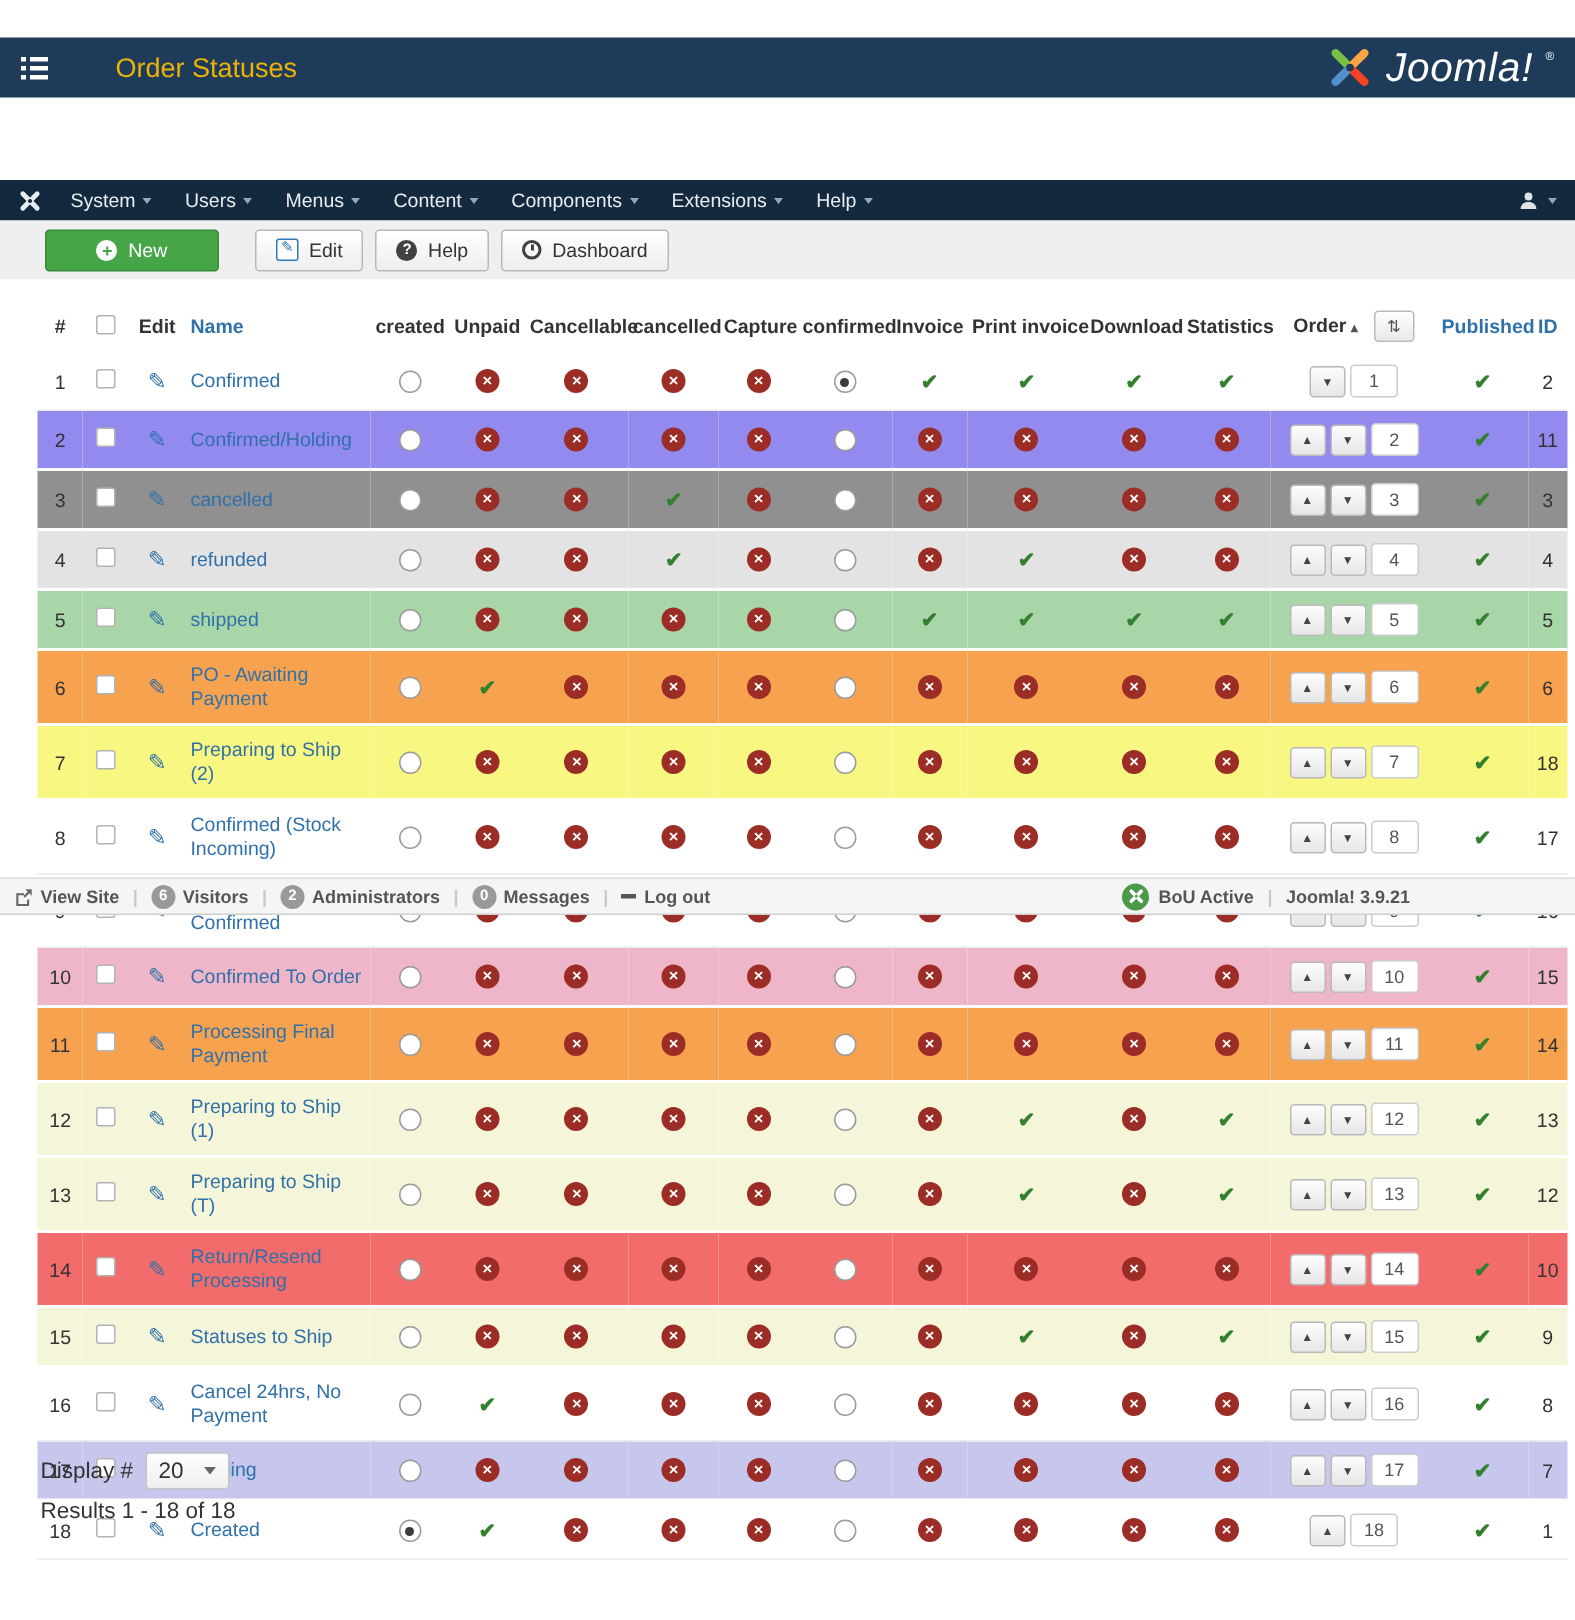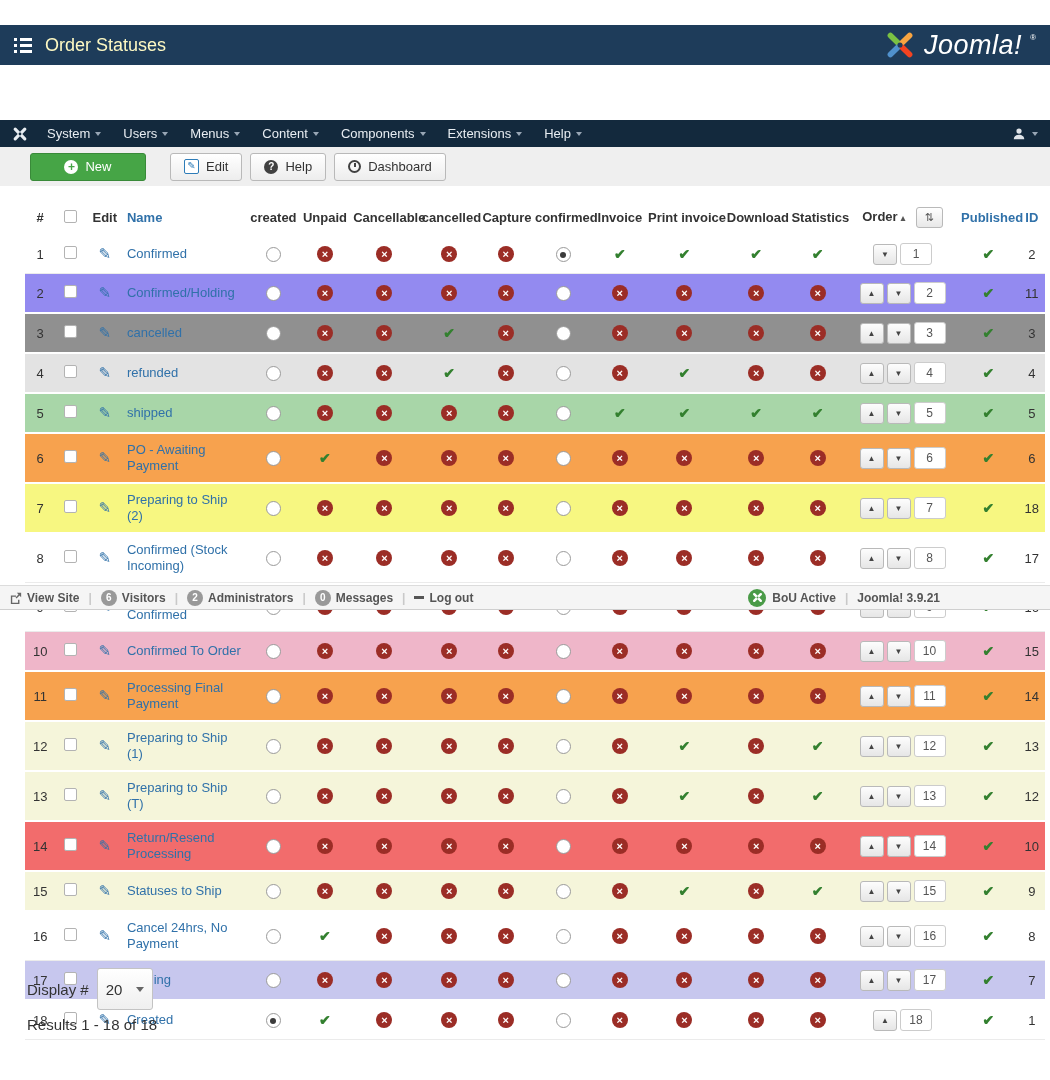--- a/index.html
+++ b/index.html
@@ -5,21 +5,21 @@
   html,body{margin:0;padding:0;}
   body{width:1050px;height:1080px;position:relative;background:#fff;overflow:hidden;
        font-family:"Liberation Sans",sans-serif;color:#333;}
 
   
   .titlebar{position:absolute;top:25px;left:0;right:0;height:40px;background:#1e3c5a;
             display:flex;align-items:center;padding:0 14px;box-sizing:border-box;}
   .list-icon{display:flex;flex-direction:column;gap:3px;margin-right:13px;}
   .list-icon i{display:block;height:3px;width:18px;
                background:linear-gradient(90deg,#fff 0 3px,rgba(0,0,0,0) 3px 6px,#fff 6px 18px);}
-  .page-title{font-size:18px;color:#fef9c3;}
+  .page-title{font-size:18px;color:#eab308;margin-left:32px;}
   .logo{margin-left:auto;display:flex;align-items:center;gap:8px;font-style:italic;}
   .logo-text{font-size:27px;color:#fff;letter-spacing:.5px;}
   .logo-reg{color:#fff;font-size:8px;align-self:flex-start;margin-top:4px;}
 
   
   .menubar{position:absolute;top:120px;left:0;right:0;height:27px;background:#13293d;
            display:flex;align-items:center;padding:0 12px;box-sizing:border-box;
            font-size:13px;color:#e8edf2;}
   .menubar-logo{display:inline-flex;margin-right:8px;}
   .menu-items{display:flex;align-items:center;}
@@ -89,21 +89,21 @@
   .badge{width:16px;height:16px;border-radius:50%;background:#999;color:#fff;font-size:10px;
          display:inline-flex;align-items:center;justify-content:center;}
   .logout-dash{width:10px;height:3px;background:#555;display:inline-block;}
   .sb-right{margin-left:auto;display:flex;align-items:center;margin-right:100px;}
   .bou-badge{width:18px;height:18px;border-radius:50%;background:#4a9b48;display:inline-flex;
              align-items:center;justify-content:center;margin-right:6px;}
 
   
   .footerbar{position:absolute;top:968px;left:27px;font-size:15px;color:#333;}
   .display-row{display:flex;align-items:center;gap:8px;}
-  .select-box{min-width:56px;height:42px;border:1px solid #c3c3c3;border-radius:3px;
+  .select-box{min-width:56px;height:25px;border:1px solid #c3c3c3;border-radius:3px;
               background:linear-gradient(#fff,#efefef);display:inline-flex;align-items:center;
               justify-content:space-between;padding:0 8px;gap:12px;cursor:pointer;box-sizing:border-box;}
   .dd-caret{width:0;height:0;border-left:4px solid rgba(0,0,0,0);border-right:4px solid rgba(0,0,0,0);
             border-top:5px solid #666;display:inline-block;}
   .results{margin-top:6px;}
 </style>
 </head>
 <body>
 
 <div class="titlebar">

